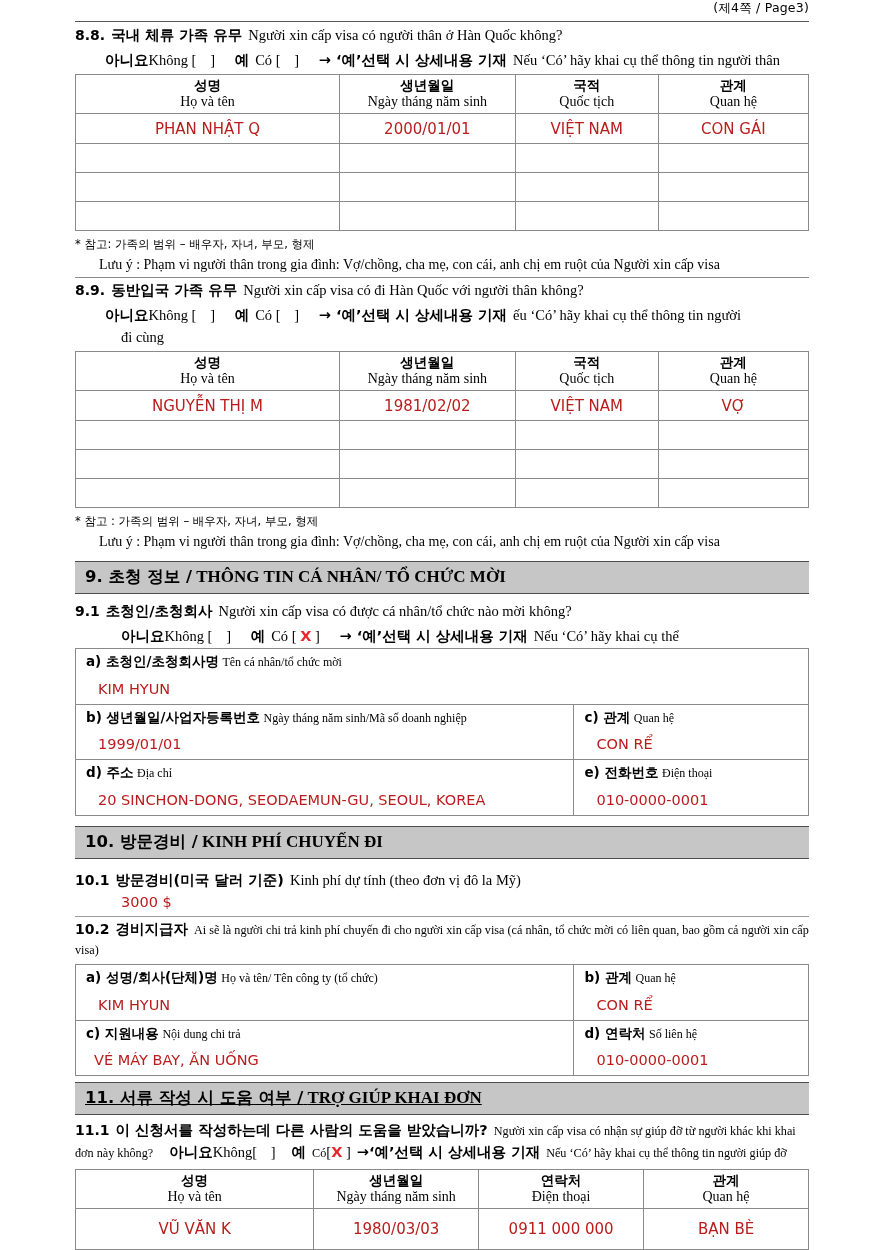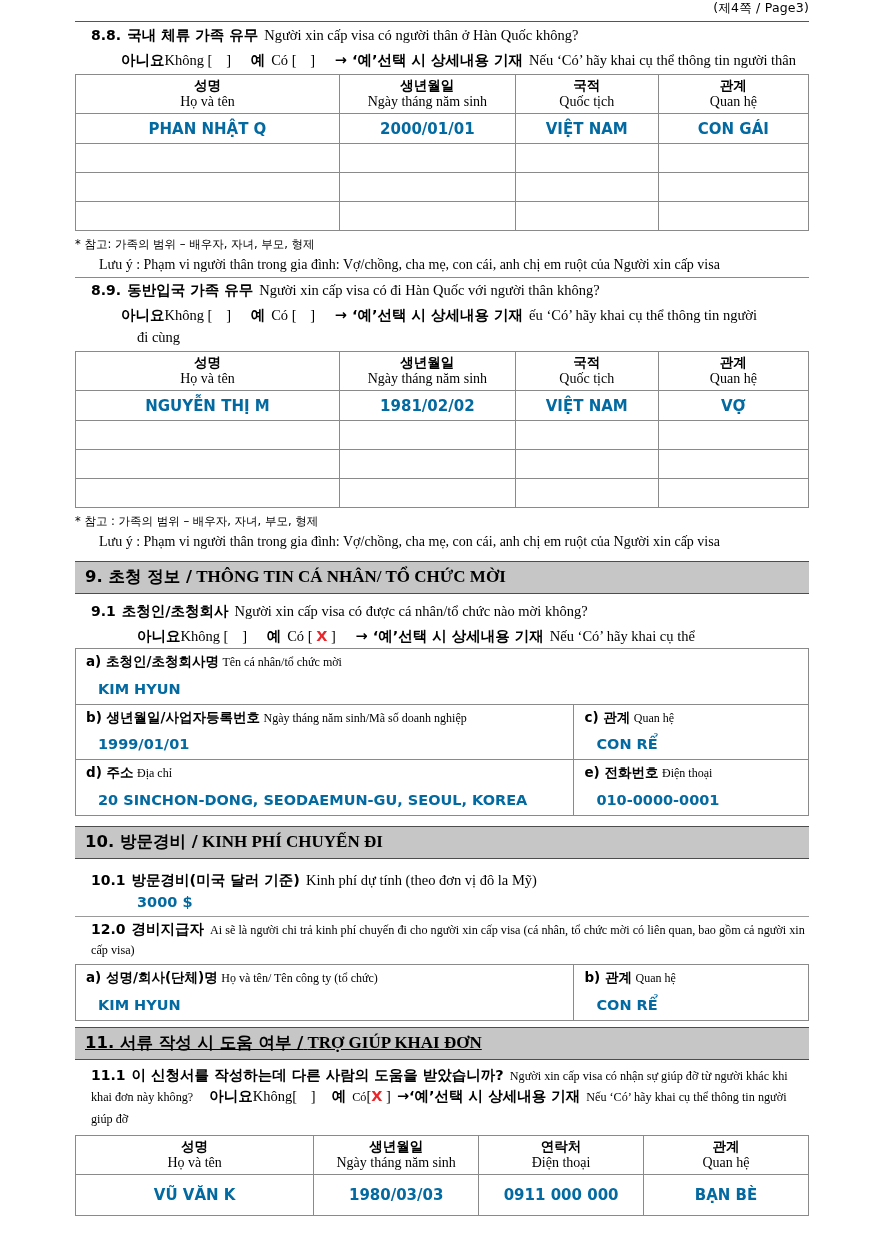--- a/index.html
+++ b/index.html
@@ -13,37 +13,36 @@
   }
   .page{
     position:relative;
     width:884px;height:1250px;
     box-sizing:border-box;
     padding:0 75px;
   }
   
   .kr{font-family:"DejaVu Sans","Liberation Sans",sans-serif;font-weight:600;}
   .vi{font-family:"Liberation Serif","DejaVu Serif",serif;}
-  .red{color:#0369a1;font-family:"DejaVu Sans","Liberation Sans",sans-serif;font-weight:bold;}
+  .red{color:#b91c1c;font-family:"DejaVu Sans","Liberation Sans",sans-serif;font-weight:normal;}
   .pageno{
     text-align:right;
     font-family:"DejaVu Sans","Liberation Sans",sans-serif;
     font-size:12.5px;
     padding-bottom:4px;
     letter-spacing:.2px;
   }
   .toprule{border-top:1.6px solid #555;}
 
   
   .qline{
     font-size:14.5px;
     line-height:1.45;
     padding:3px 0 1px 0;
     white-space:nowrap;
-    margin-left:16px;
   }
   .qline.wrap{white-space:normal;}
   .qnum{font-family:"DejaVu Sans","Liberation Sans",sans-serif;font-weight:600;font-size:14px;}
   .indent1{padding-left:30px;}
   .indent2{padding-left:46px;}
   .sp{display:inline-block;width:6px;}
   .spw{display:inline-block;width:16px;}
   .box{font-family:"Liberation Serif",serif;}
   .xmark{color:#e8262b;font-weight:bold;font-family:"DejaVu Sans",sans-serif;}
   .arrow{font-family:"DejaVu Sans",sans-serif;}
@@ -344,39 +343,51 @@
     <div class="qline" style="padding-top:11px;">
       <span class="qnum">10.1</span><span class="sp"></span><span class="kr">방문경비(미국 달러 기준)</span><span class="sp"></span><span class="vi">Kinh phí dự tính (theo đơn vị đô la Mỹ)</span>
     </div>
     <div class="qline indent2" style="padding-top:0;padding-bottom:3px;">
       <span class="red" style="font-size:14.5px;">3000 $</span>
     </div>
 
     <div class="hrule"></div>
 
     <div class="qline wrap" style="padding-top:3px;line-height:1.35;">
-      <span class="qnum">12.0</span><span class="sp"></span><span class="kr">경비지급자</span><span class="sp"></span><span class="vi tiny">Ai sẽ là người chi trả kinh phí chuyến đi cho người xin cấp visa (cá nhân, tổ chức mời có liên quan, bao gồm cả người xin cấp visa)</span>
+      <span class="qnum">10.2</span><span class="sp"></span><span class="kr">경비지급자</span><span class="sp"></span><span class="vi tiny">Ai sẽ là người chi trả kinh phí chuyến đi cho người xin cấp visa (cá nhân, tổ chức mời có liên quan, bao gồm cả người xin cấp visa)</span>
     </div>
 
     <table class="grid" style="margin-top:4px;">
       <colgroup>
           <col style="width:68%">
           <col style="width:32%">
         </colgroup>
       <tbody>
         <tr>
           <td>
             <span class="lbl-kr">a) 성명/회사(단체)명</span>
             <span class="lbl-vi">Họ và tên/ Tên công ty (tổ chức)</span>
             <span class="val red">KIM HYUN</span>
           </td>
           <td>
             <span class="lbl-kr">b) 관계</span>
             <span class="lbl-vi">Quan hệ</span>
             <span class="val red">CON RỂ</span>
+          </td>
+        </tr>
+        <tr>
+          <td>
+            <span class="lbl-kr">c) 지원내용</span>
+            <span class="lbl-vi">Nội dung chi trả</span>
+            <span class="val red" style="padding-left:8px;">VÉ MÁY BAY, ĂN UỐNG</span>
+          </td>
+          <td>
+            <span class="lbl-kr">d) 연락처</span>
+            <span class="lbl-vi">Số liên hệ</span>
+            <span class="val red">010-0000-0001</span>
           </td>
         </tr>
       </tbody>
     </table>
   </div>
 
   <div class="secbar" style="margin-top:6px;text-decoration:underline;">
     <span class="s-kr">11. 서류 작성 시 도움 여부 /</span>
     <span class="s-vi">TRỢ GIÚP KHAI ĐƠN</span>
   </div>

